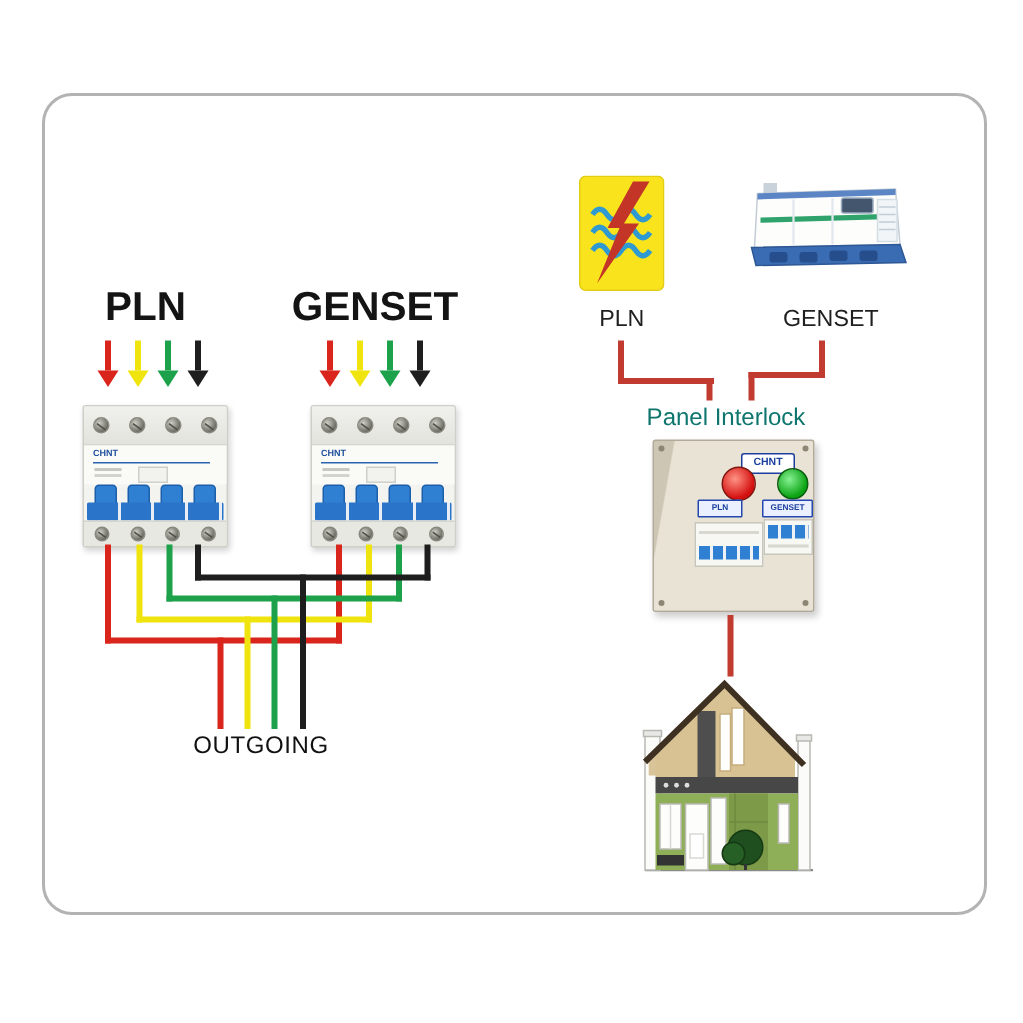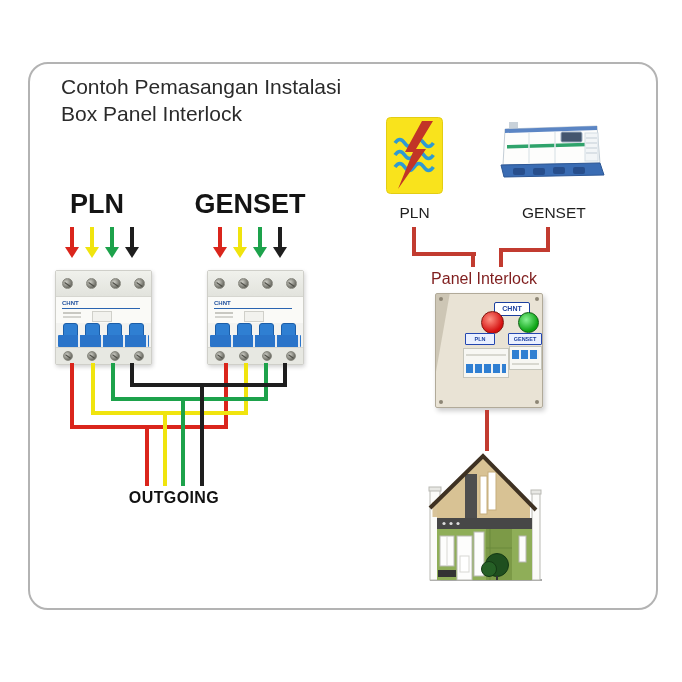--- a/index.html
+++ b/index.html
@@ -16,21 +16,21 @@
   .arr::after{content:"";position:absolute;top:100%;left:50%;transform:translateX(-50%);
               border:7px solid transparent;border-bottom:0;border-top:11px solid;}
   .c-red{background:#da251c;color:#da251c;}
   .c-yel{background:#f0e40e;color:#f0e40e;}
   .c-grn{background:#1da24b;color:#1da24b;}
   .c-blk{background:#1e1e1e;color:#1e1e1e;}
   
   .wv{position:absolute;width:4px;}
   .wh{position:absolute;height:4px;}
   .outgoing{position:absolute;left:126px;top:489px;width:96px;text-align:center;
-            font-size:16px;font-weight:700;color:#111;letter-spacing:.4px;}
+            font-size:16px;font-weight:400;color:#111;letter-spacing:.4px;}
   
   .mcb{position:absolute;top:270px;width:95px;height:93px;background:#f3f3f0;
        border:1px solid #cfcfc9;border-radius:2px;box-shadow:1px 2px 4px rgba(0,0,0,.18);}
   .mcb .strip{position:absolute;left:0;right:0;display:flex;justify-content:space-around;align-items:center;}
   .mcb .top{top:0;height:25px;background:linear-gradient(#f0f1ec,#e2e3dd);border-bottom:1px solid #d6d6d0;}
   .mcb .bot{bottom:0;height:16px;background:#e7e8e2;border-top:1px solid #d6d6d0;}
   .screw{width:9px;height:9px;border-radius:50%;border:1px solid #88887f;
          background:radial-gradient(circle at 35% 35%,#cfcfc7,#6e6e66 70%);position:relative;}
   .screw::after{content:"";position:absolute;left:1px;right:1px;top:50%;height:1px;
                 background:#4e4e47;transform:rotate(35deg);}
@@ -41,21 +41,21 @@
   .mcb .spec{position:absolute;left:7px;top:15px;width:18px;height:2px;background:#c8c8c2;
              box-shadow:0 4px 0 #d4d4cf;}
   .mcb .spec2{position:absolute;left:36px;top:14px;width:18px;height:9px;border:1px solid #d0d0ca;background:#f2f2ee;}
   .mcb .togs{position:absolute;top:52px;left:3px;right:3px;height:12px;display:flex;justify-content:space-around;}
   .tog{width:13px;height:12px;background:#2f7fd2;border:1px solid #1c5ea8;border-radius:3px 3px 0 0;}
   .mcb .bar{position:absolute;top:64px;left:2px;right:2px;height:12px;border-radius:1px;
             background:repeating-linear-gradient(90deg,#2a74c9 0 20.5px,#e8edf3 20.5px 22.5px);}
   
   .cap{position:absolute;top:204px;font-size:15.5px;color:#1f1f1f;text-align:center;}
   .rseg{position:absolute;background:#c23b30;}
-  .panel-cap{position:absolute;left:424px;top:270px;width:120px;text-align:center;font-size:16px;color:#7f1d1d;}
+  .panel-cap{position:absolute;left:424px;top:270px;width:120px;text-align:center;font-size:16px;color:#0f766e;}
   .panel{position:absolute;left:435px;top:293px;width:106px;height:113px;border:1px solid #b1aa99;border-radius:2px;
          background:linear-gradient(100deg,#cdc6b5 0px,#cdc6b5 13px,#e9e3d5 14px,#e9e3d5 100%);
          box-shadow:2px 3px 5px rgba(0,0,0,.2);}
   .panel .cscrew{position:absolute;width:4px;height:4px;border-radius:50%;background:#8d8675;}
   .panel .brandplate{position:absolute;left:58px;top:8px;width:34px;height:12px;background:#fff;
          border:1px solid #1b3f9e;border-radius:2px;color:#1b3f9e;font-size:7px;font-weight:700;
          text-align:center;line-height:12px;}
   .light{position:absolute;border-radius:50%;}
   .light.red{left:45px;top:17px;width:21px;height:21px;border:1px solid #7e170f;
              background:radial-gradient(circle at 38% 35%,#ff9384,#d40f0f 68%);}
@@ -76,24 +76,20 @@
   .mini.l .mline{top:5px;}
   .mini.r .mline{bottom:4px;}
   .svgbox{position:absolute;}
 </style>
 </head>
 <body>
 
 <div class="canvas">
   <div class="card"></div>
 
-  <div class="title">
-    <div>Contoh Pemasangan Instalasi</div>
-    <div>Box Panel Interlock</div>
-  </div>
 
   <div class="hdr pln">PLN</div>
   <div class="hdr genset">GENSET</div>
 
   <div class="arr c-red" style="left:70px"></div>
   <div class="arr c-yel" style="left:90px"></div>
   <div class="arr c-grn" style="left:110px"></div>
   <div class="arr c-blk" style="left:130px"></div>
 
   <div class="arr c-red" style="left:218px"></div>

